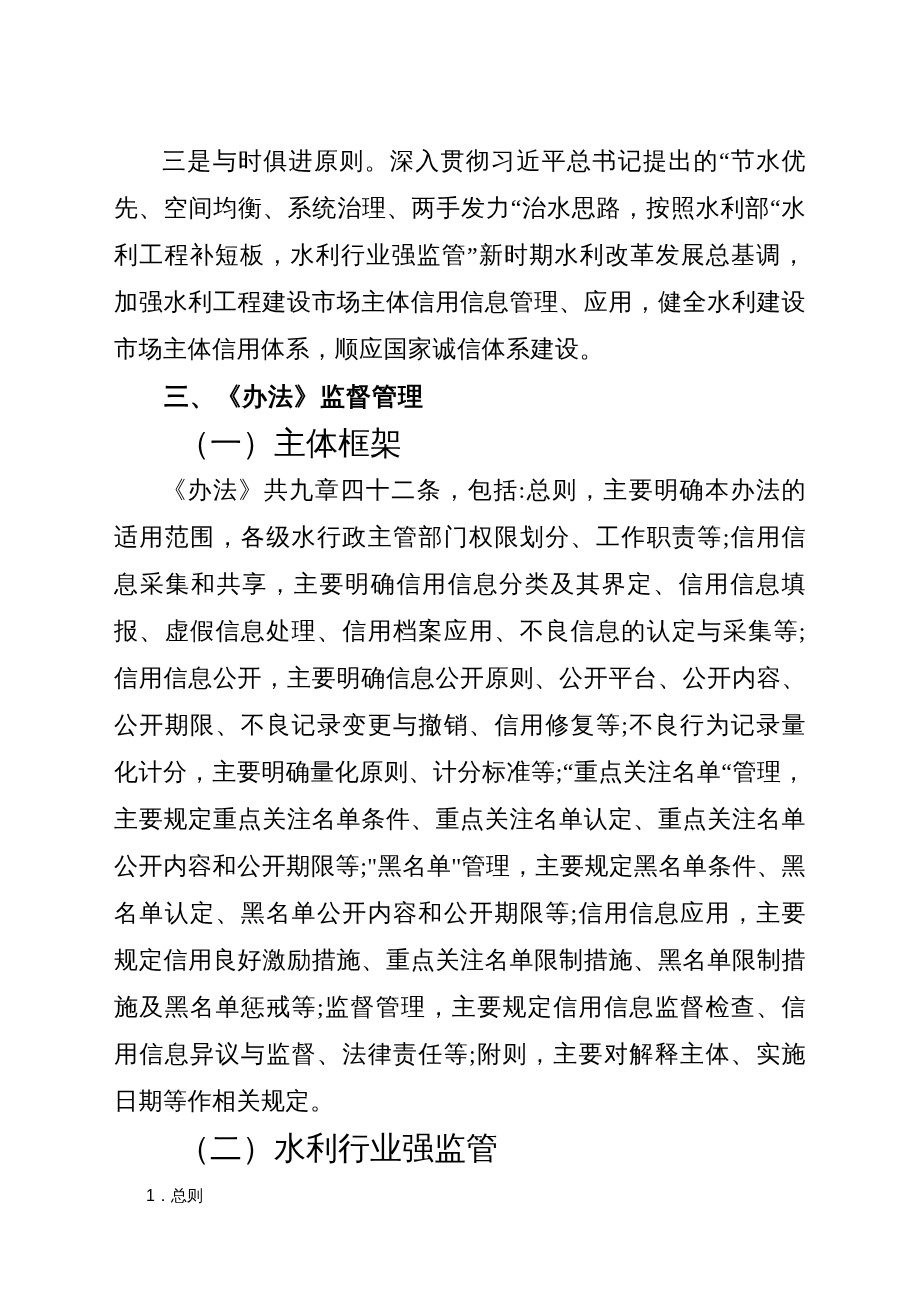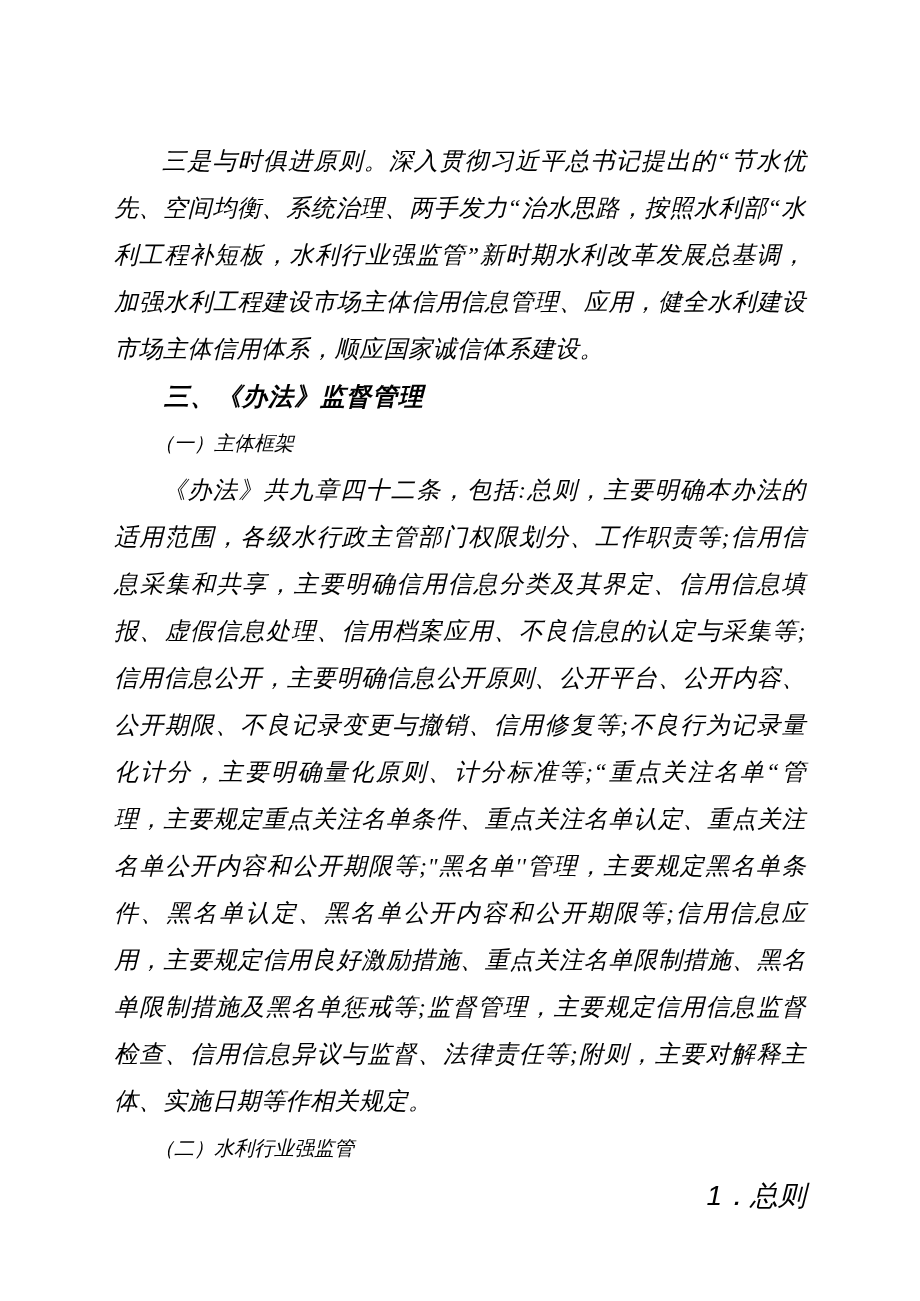--- a/index.html
+++ b/index.html
@@ -11,21 +11,20 @@
     position: relative;
     width: 920px;
     height: 1301px;
     margin: 0;
     background: #ffffff;
     box-sizing: border-box;
     padding: 138px 114px 0 114px;
     color: #000000;
     font-family: "Liberation Serif", "DejaVu Serif", serif;
     overflow: hidden;
-    font-style: italic;
   }
   .para {
     margin: 0;
     font-size: 24px;
     line-height: 47px;
     text-indent: 2em;
     text-align: justify;
     text-justify: inter-ideograph;
     letter-spacing: 0.5px;
   }
@@ -33,32 +32,31 @@
     margin: 0;
     font-size: 25px;
     line-height: 47px;
     text-indent: 2em;
     font-weight: bold;
     font-family: "Liberation Sans", "DejaVu Sans", sans-serif;
     letter-spacing: 1px;
   }
   .sub-heading {
     margin: 0;
-    font-size: 20px;
+    font-size: 32px;
     line-height: 47px;
     text-indent: 2em;
     font-family: "Liberation Serif", "DejaVu Serif", serif;
   }
   .item-heading {
     margin: 0;
-    font-size: 28px;
+    font-size: 16px;
     line-height: 47px;
     text-indent: 2em;
     font-family: "Liberation Sans", "DejaVu Sans", sans-serif;
-    text-align: right;
   }
 </style>
 </head>
 <body>
 
 <div class="page">
   <p class="para">三是与时俱进原则。深入贯彻习近平总书记提出的“节水优先、空间均衡、系统治理、两手发力“治水思路，按照水利部“水利工程补短板，水利行业强监管”新时期水利改革发展总基调，加强水利工程建设市场主体信用信息管理、应用，健全水利建设市场主体信用体系，顺应国家诚信体系建设。</p>
 
   <p class="section-heading">三、《办法》监督管理</p>
 

